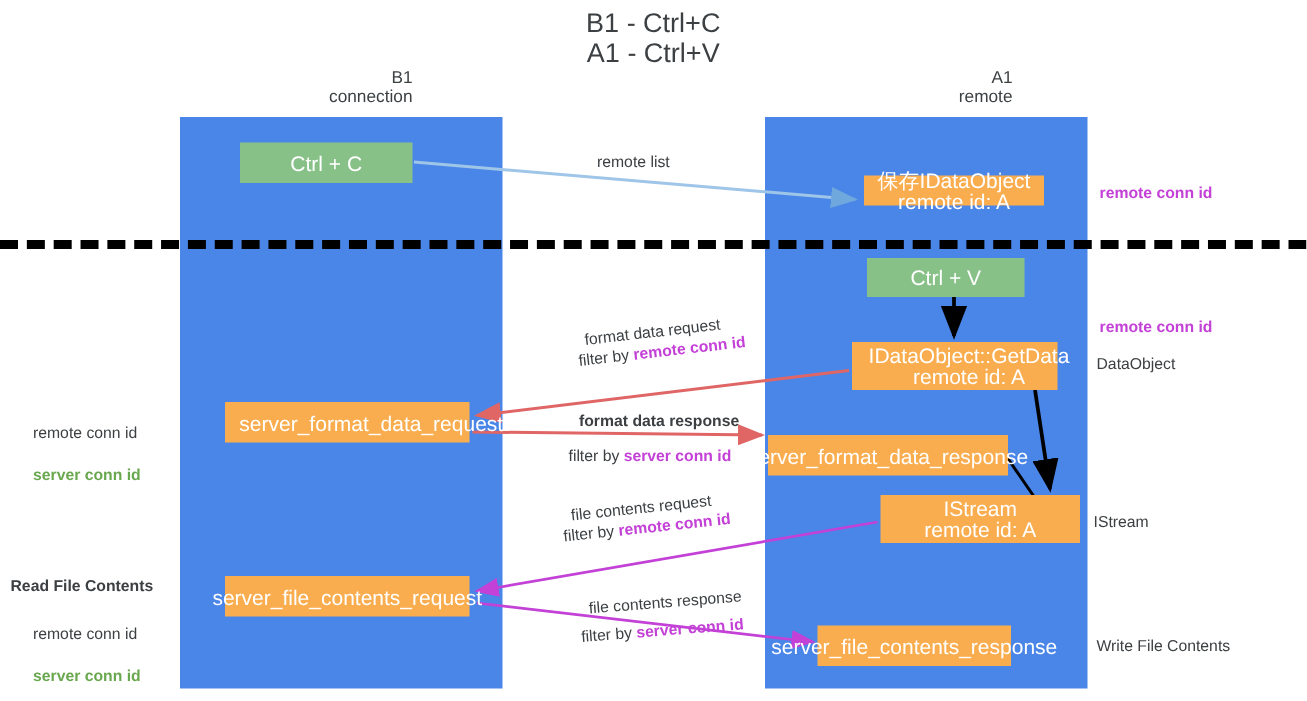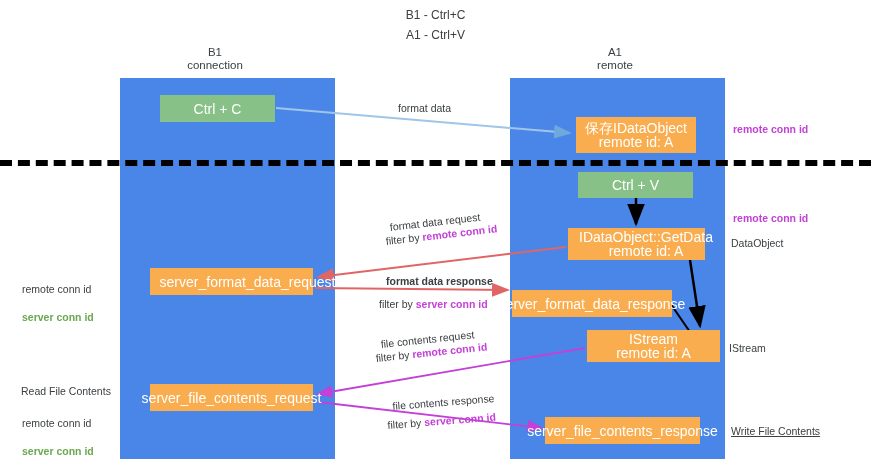--- a/index.html
+++ b/index.html
@@ -6,26 +6,26 @@
   body{
     width:871px;height:467px;position:relative;overflow:hidden;
     font-family:"Liberation Sans","DejaVu Sans",sans-serif;
     color:#3c4043;
   }
   .stage{position:absolute;inset:0;}
 
   
   #title{
     position:absolute;left:0;top:5px;width:871px;text-align:center;
-    font-size:12px;line-height:20px;color:#3c4043;white-space:pre-line;
+    font-size:18px;line-height:20px;color:#3c4043;white-space:pre-line;
   }
 
   
   .col-head{
-    position:absolute;text-align:center;font-size:11.5px;line-height:13px;
+    position:absolute;text-align:right;font-size:11.5px;line-height:13px;
     color:#3c4043;white-space:pre-line;
   }
   #head-b1{left:155px;top:46px;width:120px;}
   #head-a1{left:555px;top:46px;width:120px;}
 
   
   .lane{position:absolute;background:#4a86e8;}
   #lane-b1{left:120px;top:78px;width:215px;height:381px;}
   #lane-a1{left:510px;top:78px;width:215px;height:381px;}
 
@@ -39,28 +39,28 @@
   .node{
     position:absolute;box-sizing:border-box;
     display:flex;flex-direction:column;align-items:center;justify-content:center;
     color:#ffffff;font-size:14px;line-height:14px;text-align:center;
     white-space:pre-line;padding:2px 6px;
   }
   .node.green{background:#87c187;}
   .node.orange{background:#f9ad4e;}
 
   #n-ctrlc{left:160px;top:95px;width:115px;height:27px;}
-  #n-dataobj{left:576px;top:117px;width:120px;height:36px;}
-  #n-ctrlv{left:578px;top:172px;width:115px;height:26px;}
+  #n-dataobj{left:576px;top:117px;width:120px;height:20px;}
+  #n-ctrlv{left:578px;top:172px;width:105px;height:26px;}
   #n-getdata{left:568px;top:228px;width:137px;height:32px;padding-left:25px;}
   #n-fmtreq{left:150px;top:268px;width:163px;height:27px;padding-left:38px;}
   #n-fmtresp{left:512px;top:267px;width:160px;height:27px;margin-top:23px;}
   #n-istream{left:587px;top:330px;width:133px;height:32px;}
   #n-filereq{left:150px;top:384px;width:163px;height:27px;}
-  #n-fileresp{left:545px;top:417px;width:155px;height:27px;}
+  #n-fileresp{left:545px;top:417px;width:129px;height:27px;}
 
   
   .edge-label{
     position:absolute;font-size:10.5px;line-height:14px;color:#3c4043;
     white-space:nowrap;
   }
   .edge-label .hi-remote{color:#c341d6;font-weight:bold;}
   .edge-label .hi-server{color:#c341d6;font-weight:bold;}
 
   #lbl-formatlist{left:398px;top:101px;}
@@ -77,24 +77,24 @@
   .side{
     position:absolute;font-size:10.5px;line-height:14px;white-space:pre-line;
   }
   .side.plain{color:#3c4043;}
   .side.remote{color:#c341d6;font-weight:bold;}
 
   #side-remote1{left:733px;top:122px;}
   #side-remote2{left:733px;top:211px;}
   #side-dataobject{left:731px;top:236px;}
   #side-istream{left:729px;top:341px;}
-  #side-writefile{left:731px;top:424px;text-decoration:underline;}
+  #side-writefile{left:731px;top:424px;}
   #side-left-ids{left:22px;top:268px;}
   #side-left-ids .l2{color:#6aa84f;}
-  #side-readfile{left:21px;top:384px;}
+  #side-readfile{left:7px;top:384px;font-weight:bold;}
   #side-left-ids2{left:22px;top:402px;}
   #side-left-ids2 .l2{color:#6aa84f;}
 
   svg#wires{position:absolute;left:0;top:0;width:871px;height:467px;overflow:visible;}
 </style>
 </head>
 <body>
 
 <div class="stage">
 
@@ -150,21 +150,21 @@
 remote id: A</div>
   <div class="node orange" id="n-fmtreq">server_format_data_request</div>
   <div class="node orange" id="n-fmtresp">server_format_data_response</div>
   <div class="node orange" id="n-istream">IStream
 remote id: A</div>
   <div class="node orange" id="n-filereq">server_file_contents_request</div>
   <div class="node orange" id="n-fileresp">server_file_contents_response</div>
 
   <div id="separator"></div>
 
-  <div class="edge-label" id="lbl-formatlist">format data</div>
+  <div class="edge-label" id="lbl-formatlist">remote list</div>
 
   <div class="edge-label" id="lbl-fdreq">format data request</div>
   <div class="edge-label" id="lbl-fdreq2">
     <span>filter by </span><span class="hi-remote">remote conn id</span>
   </div>
 
   <div class="edge-label" id="lbl-fdresp">format data response</div>
   <div class="edge-label" id="lbl-fdresp2">
     <span>filter by </span><span class="hi-server">server conn id</span>
   </div>

